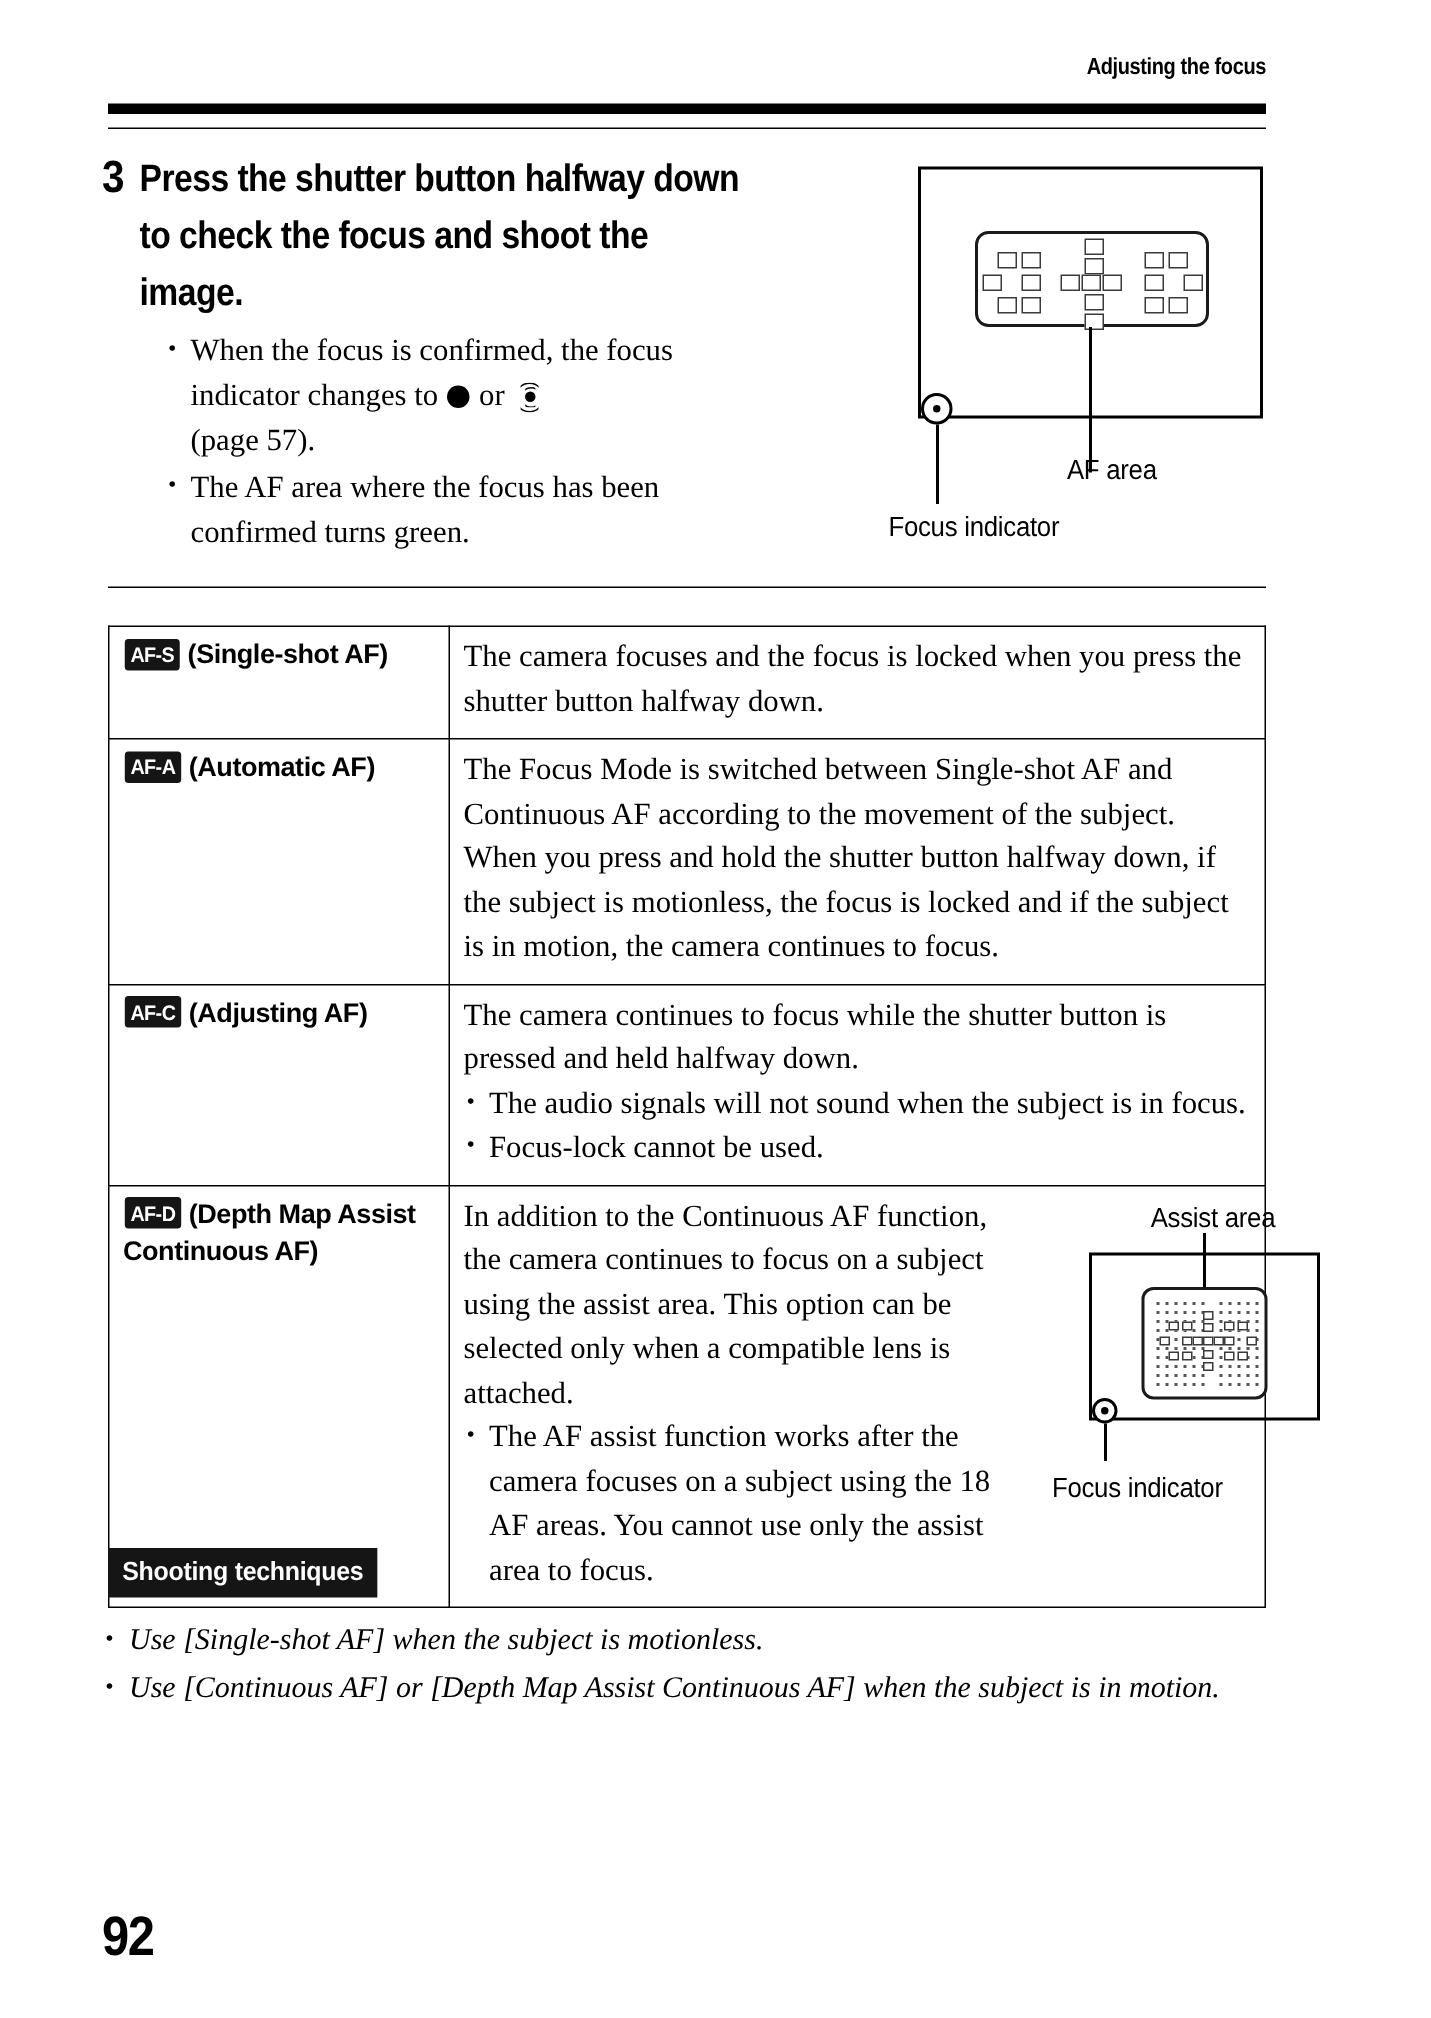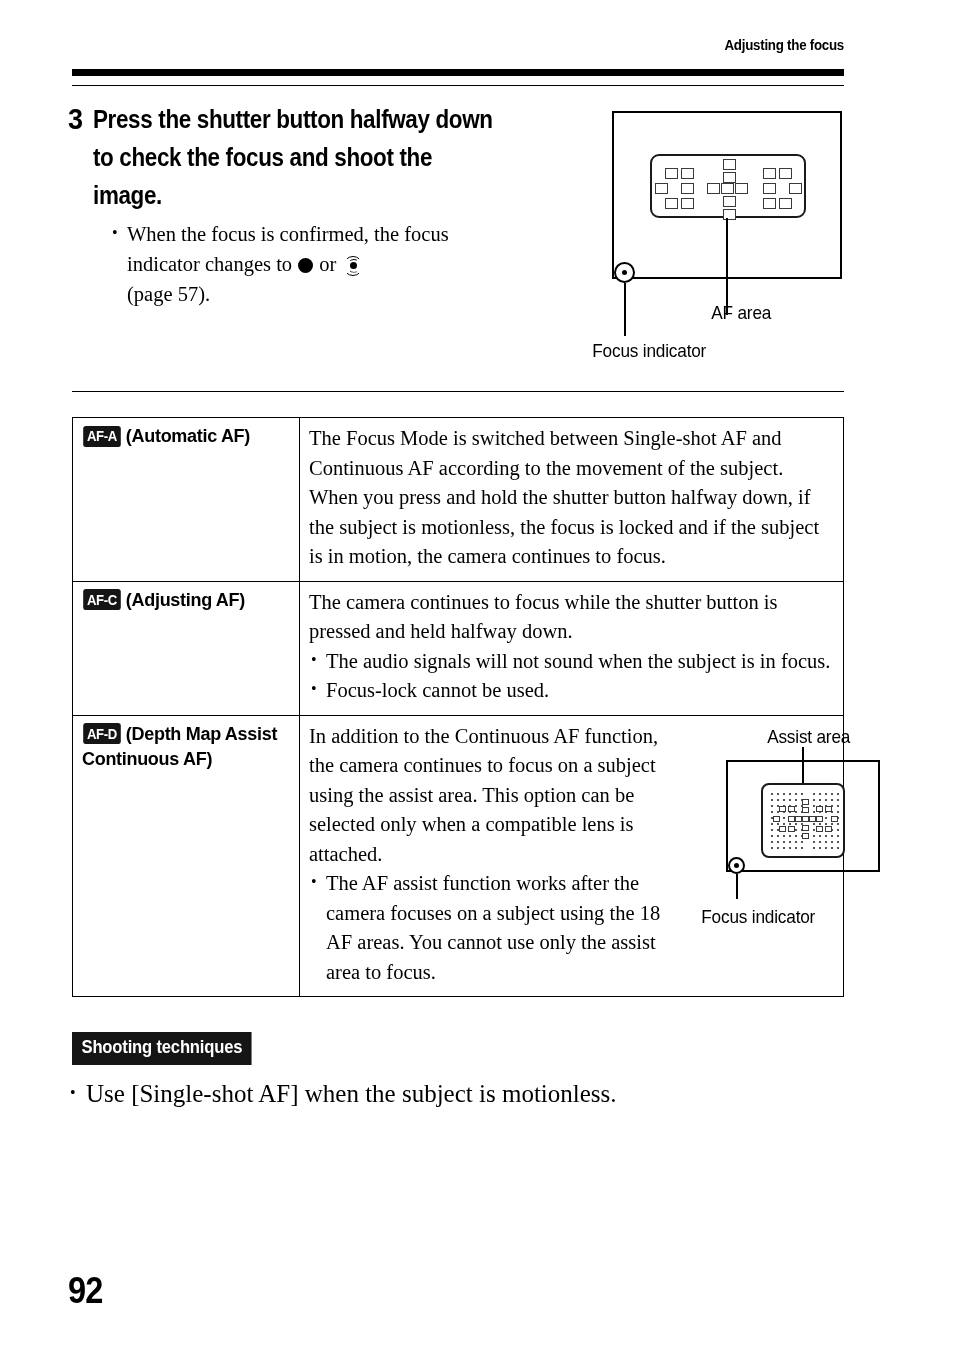--- a/index.html
+++ b/index.html
@@ -292,24 +292,25 @@
   }
   .st-list {
     position: absolute;
     left: 68px;
     top: 1078px;
     width: 790px;
     font-size: 21.5px;
     line-height: 31.5px;
   }
   .st-list .bullet {
-    font-size: 25px;
+    font-size: 20px;
     line-height: 31.5px;
     padding-left: 18px;
     margin-bottom: 0;
+    font-style: italic;
   }
 
   .page-num {
     position: absolute;
     left: 68px;
     top: 1272px;
     font-family: "Liberation Sans", sans-serif;
     font-weight: bold;
     font-size: 37px;
     line-height: 1;
@@ -334,20 +335,21 @@
     <div class="bullet">
       <span>When the focus is confirmed, the focus indicator changes to</span>
       <span class="glyph-dot"></span>
       <span>or</span>
       <span class="glyph-flash">
         <i class="gf-r2"></i><i class="gf-r1"></i><i class="gf-core"></i>
       </span>
       <br>
       <span>(page 57).</span>
     </div>
+    <div class="bullet">The AF area where the focus has been confirmed turns green.</div>
   </div>
 </div>
 
 <div id="vf-top" class="vf"></div>
 <div id="afbox-top" class="af-box">
 
   <span class="pt" style="left:13px;  top:12px; width:13px; height:11px;"></span>
   <span class="pt" style="left:29px;  top:12px; width:13px; height:11px;"></span>
   <span class="pt" style="left:3px;   top:27px; width:13px; height:11px;"></span>
   <span class="pt" style="left:29px;  top:27px; width:13px; height:11px;"></span>
@@ -375,20 +377,30 @@
 
 <div class="fi" style="left:614px; top:262px; width:21px; height:21px;"></div>
 <div class="leader" style="left:624px; top:283px; width:2px; height:53px;"></div>
 <div class="dg-label" style="left:588px; top:340px;">Focus indicator</div>
 
 <div class="rule-table-top"></div>
 
 <table class="tbl">
   <tbody>
 
+    <tr>
+      <td class="col-mode">
+        <div class="mode-cell">
+          <span class="badge">AF-S</span><span>(Single-shot AF)</span>
+        </div>
+      </td>
+      <td class="desc-cell">
+        <p>The camera focuses and the focus is locked when you press the shutter button halfway down.</p>
+      </td>
+    </tr>
 
     <tr>
       <td class="col-mode">
         <div class="mode-cell">
           <span class="badge">AF-A</span><span>(Automatic AF)</span>
         </div>
       </td>
       <td class="desc-cell">
         <p>The Focus Mode is switched between Single-shot AF and Continuous AF according to the movement of the subject. When you press and hold the shutter button halfway down, if the subject is motionless, the focus is locked and if the subject is in motion, the camera continues to focus.</p>
       </td>
@@ -571,15 +583,16 @@
           <div class="dg-label" style="left:388px; top:180px;">Focus indicator</div>
         </div>
       </td>
     </tr>
   </tbody>
 </table>
 
 <div class="st-badge">Shooting techniques</div>
 <div class="st-list">
   <div class="bullet">Use [Single-shot AF] when the subject is motionless.</div>
+  <div class="bullet">Use [Continuous AF] or [Depth Map Assist Continuous AF] when the subject is in motion.</div>
 </div>
 
 <div class="page-num">92</div>
 
 </body></html>

